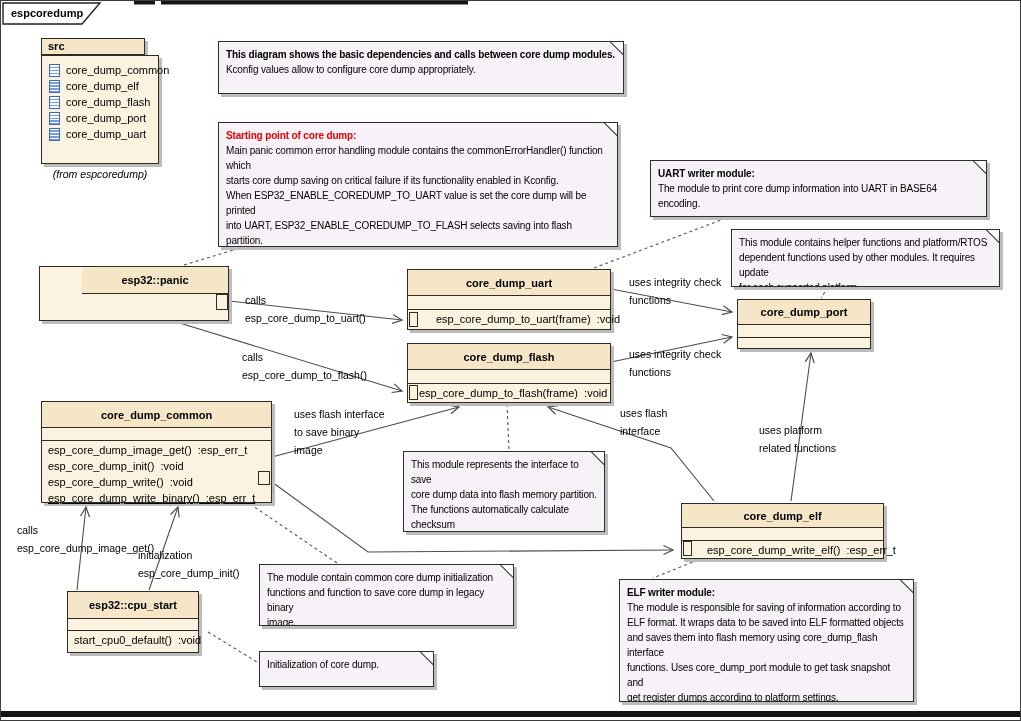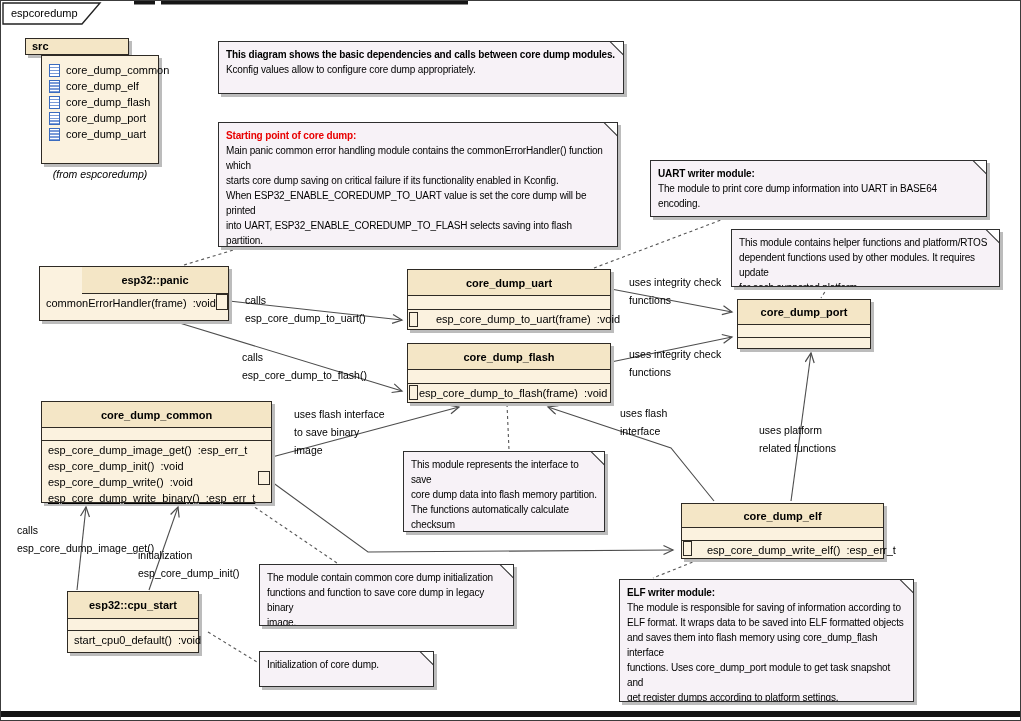--- a/index.html
+++ b/index.html
@@ -29,21 +29,21 @@
   .pkg-tab{position:absolute;background:#F4E6C6;border:1.4px solid #2e2a24;
     box-shadow:3px 3px 0 #bcbcbc;box-sizing:border-box;font-size:11px;font-weight:bold;
     padding:1px 0 0 6px;}
   .pkg-body{position:absolute;background:#FBF2DF;border:1.4px solid #2e2a24;
     box-shadow:3px 3px 0 #bcbcbc;box-sizing:border-box;padding-top:6px;}
   .pkg-item{display:flex;align-items:center;height:16px;padding-left:7px;font-size:11px;}
   .doc-icon{width:9px;height:11px;border:1px solid #3a6bbf;margin-right:6px;flex:none;
     background:repeating-linear-gradient(to bottom,#ffffff 0 1.5px,#7a9bd8 1.5px 3px);}
   .from-label{position:absolute;font-size:10.5px;font-style:italic;text-align:center;}
   .elabel{position:absolute;font-size:10.5px;line-height:18px;white-space:pre-line;}
-  .frame-tab-text{position:absolute;left:10px;top:6px;font-size:11px;font-weight:normal;}
+  .frame-tab-text{position:absolute;left:10px;top:6px;font-size:11px;font-weight:bold;}
   .bar{position:absolute;background:#161616;}
 </style>
 </head>
 <body>
 
 <div id="canvas">
 
   <svg id="wires">
     <defs>
       <marker id="arr" markerWidth="13" markerHeight="11" refX="10.5" refY="5" orient="auto" markerUnits="userSpaceOnUse">
@@ -72,21 +72,21 @@
     <path d="M593,267 L728,216" fill="none" stroke="#555" stroke-width="1.1" stroke-dasharray="3,3"></path>
     <path d="M827,286 L820,297" fill="none" stroke="#555" stroke-width="1.1" stroke-dasharray="3,3"></path>
     <path d="M506,403 L508,449" fill="none" stroke="#555" stroke-width="1.1" stroke-dasharray="3,3"></path>
     <path d="M207,631 L256,661" fill="none" stroke="#555" stroke-width="1.1" stroke-dasharray="3,3"></path>
     <path d="M249,503 L336,562" fill="none" stroke="#555" stroke-width="1.1" stroke-dasharray="3,3"></path>
     <path d="M697,559 L652,577" fill="none" stroke="#555" stroke-width="1.1" stroke-dasharray="3,3"></path>
   </svg>
 
   <div class="frame-tab-text">espcoredump</div>
 
-  <div class="pkg-tab" style="left:24px;top:37px;width:104px;height:17px;">
+  <div class="pkg-tab" style="left:40px;top:37px;width:104px;height:17px;">
     <span>src</span>
   </div>
   <div class="pkg-body" style="left:40px;top:54px;width:118px;height:109px;">
     <div class="pkg-item">
         <span class="doc-icon"></span>
         <span>core_dump_common</span>
       </div>
     <div class="pkg-item">
         <span class="doc-icon"></span>
         <span>core_dump_elf</span>
@@ -146,23 +146,20 @@
     <span class="note-title">ELF writer module:</span>
     <span class="note-body">The module is responsible for saving of information according to
 ELF format. It wraps data to be saved into ELF formatted objects
 and saves them into flash memory using core_dump_flash interface
 functions. Uses core_dump_port module to get task snapshot and
 get register dumps according to platform settings.</span>
   </div>
 
   <div class="cls" style="left:38px;top:265px;width:190px;height:55px;">
     <div class="cls-h" style="height:26px;margin-left:42px;">esp32::panic</div>
-    <div class="cmp" style="height:27px;">
-      <div class="m">commonErrorHandler(frame)  :void</div>
-    </div>
   </div>
   <div class="fbox" style="left:215px;top:293px;width:12px;height:16px;"></div>
 
   <div class="cls" style="left:406px;top:268px;width:204px;height:61px;">
     <div class="cls-h" style="height:25px;">core_dump_uart</div>
     <div class="cmp" style="height:13px;"></div>
     <div class="cmp">
       <div class="m" style="padding-left:28px;">esp_core_dump_to_uart(frame)  :void</div>
     </div>
   </div>

